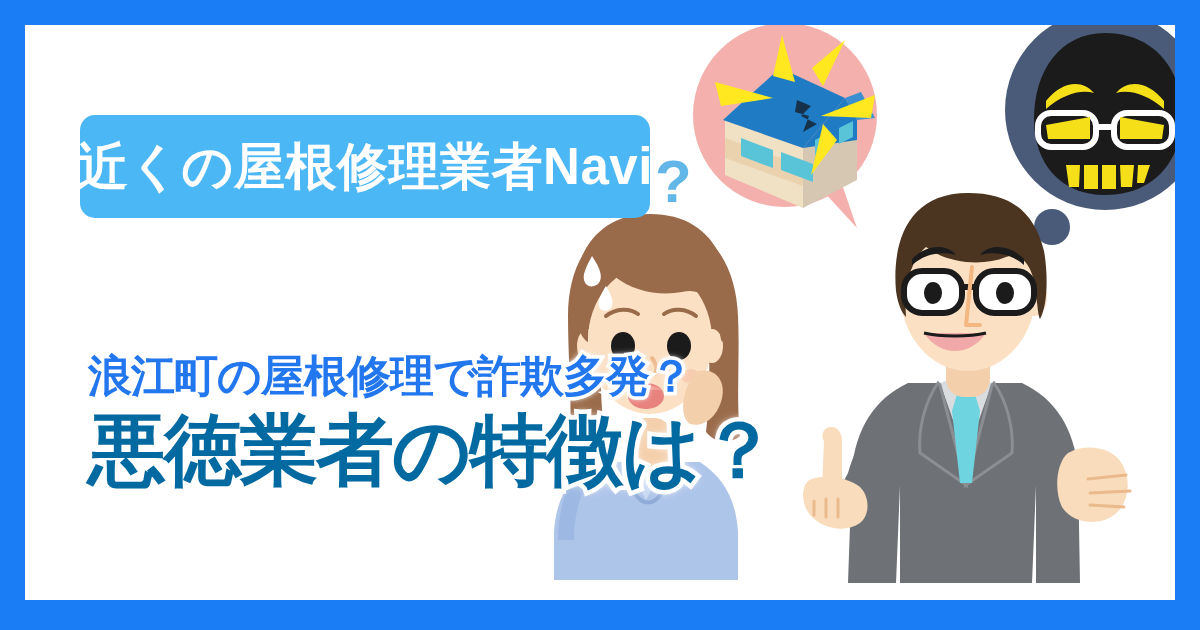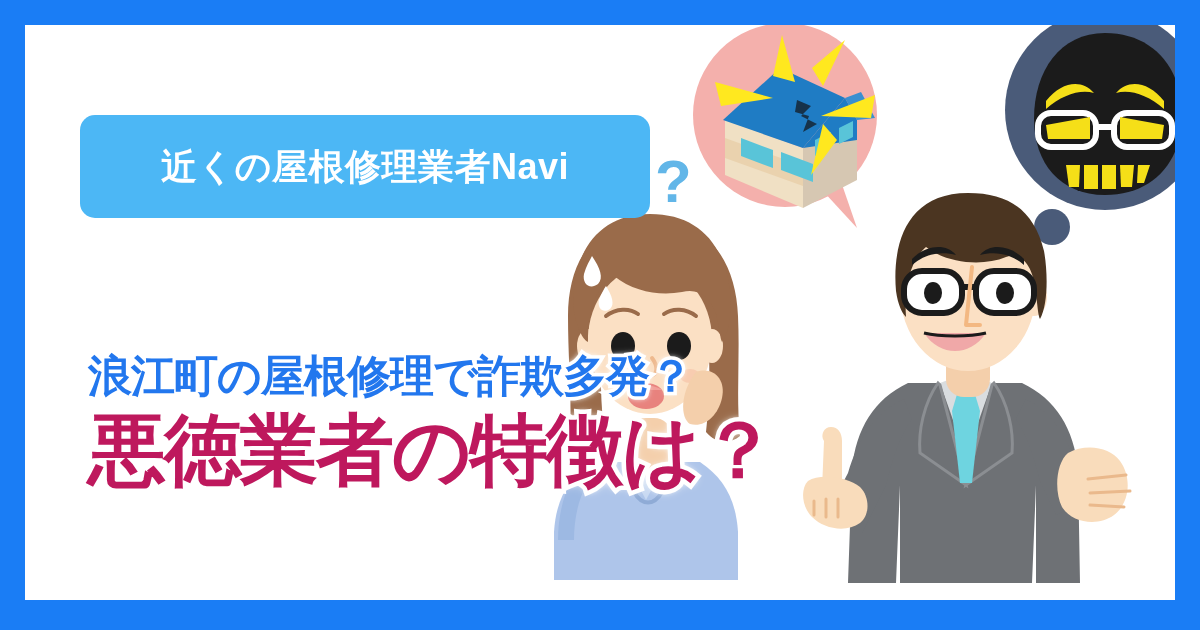--- a/index.html
+++ b/index.html
@@ -30,21 +30,21 @@
     position:absolute;
     left:55px; top:90px;
     width:570px; height:103px;
     background:#4cb7f5;
     border-radius:15px;
     display:flex; align-items:center; justify-content:center;
     z-index:40;
   }
   .badge-text {
     color:#ffffff;
-    font-size:36px;
+    font-size:51px;
     font-weight:bold;
     letter-spacing:0.5px;
     white-space:nowrap;
     line-height:1;
   }
 
   .badge-qmark {
     position:absolute;
     left:630px; top:127px;
     color:#62b6e8;
@@ -67,21 +67,21 @@
     font-weight:bold;
     line-height:1.05;
     white-space:nowrap;
     letter-spacing:-1px;
     -webkit-text-stroke:7px #ffffff;
     paint-order:stroke fill;
     text-shadow:
       0 0 6px #ffffff, 0 0 6px #ffffff, 0 0 10px #ffffff;
   }
   .head-line2 {
-    color:#be185d;
+    color:#0369a1;
     font-size:78px;
     font-weight:bold;
     line-height:1.12;
     white-space:nowrap;
     letter-spacing:-2px;
     margin-top:8px;
     -webkit-text-stroke:9px #ffffff;
     paint-order:stroke fill;
     text-shadow:
       0 0 7px #ffffff, 0 0 7px #ffffff, 0 0 12px #ffffff;

